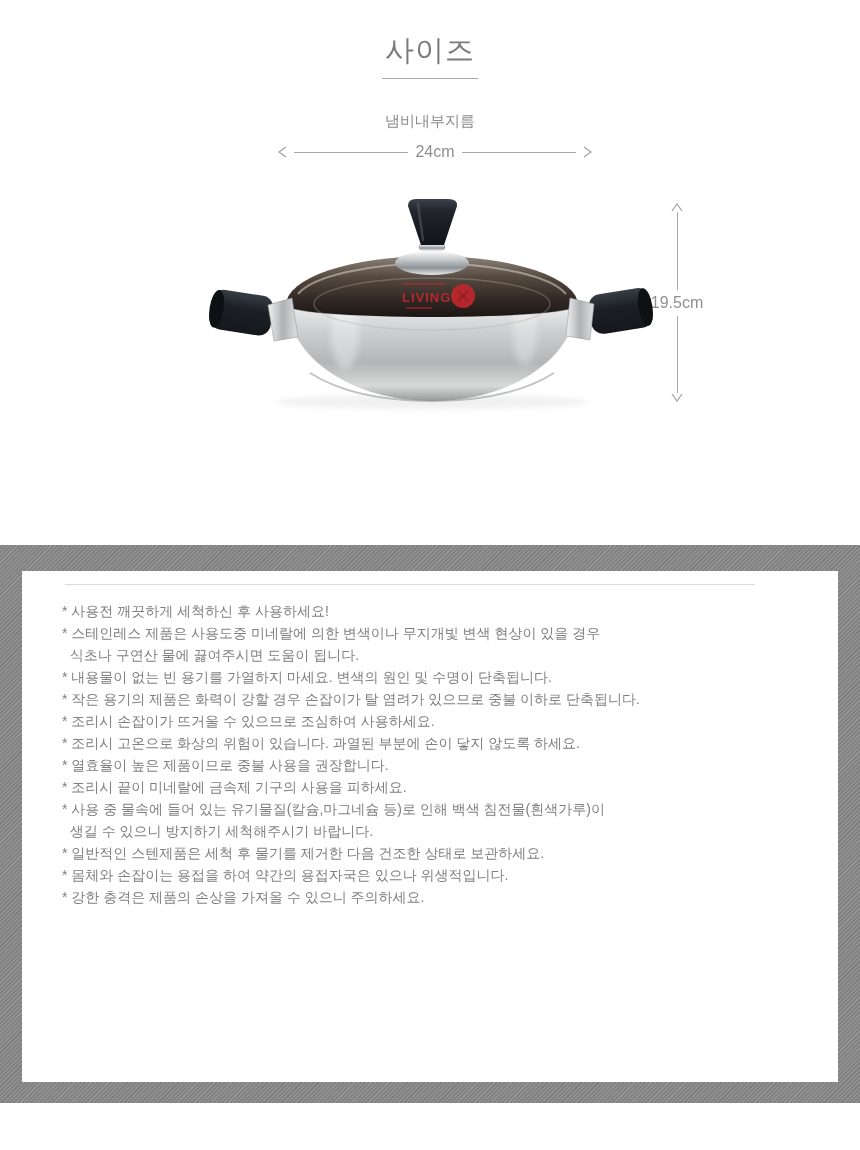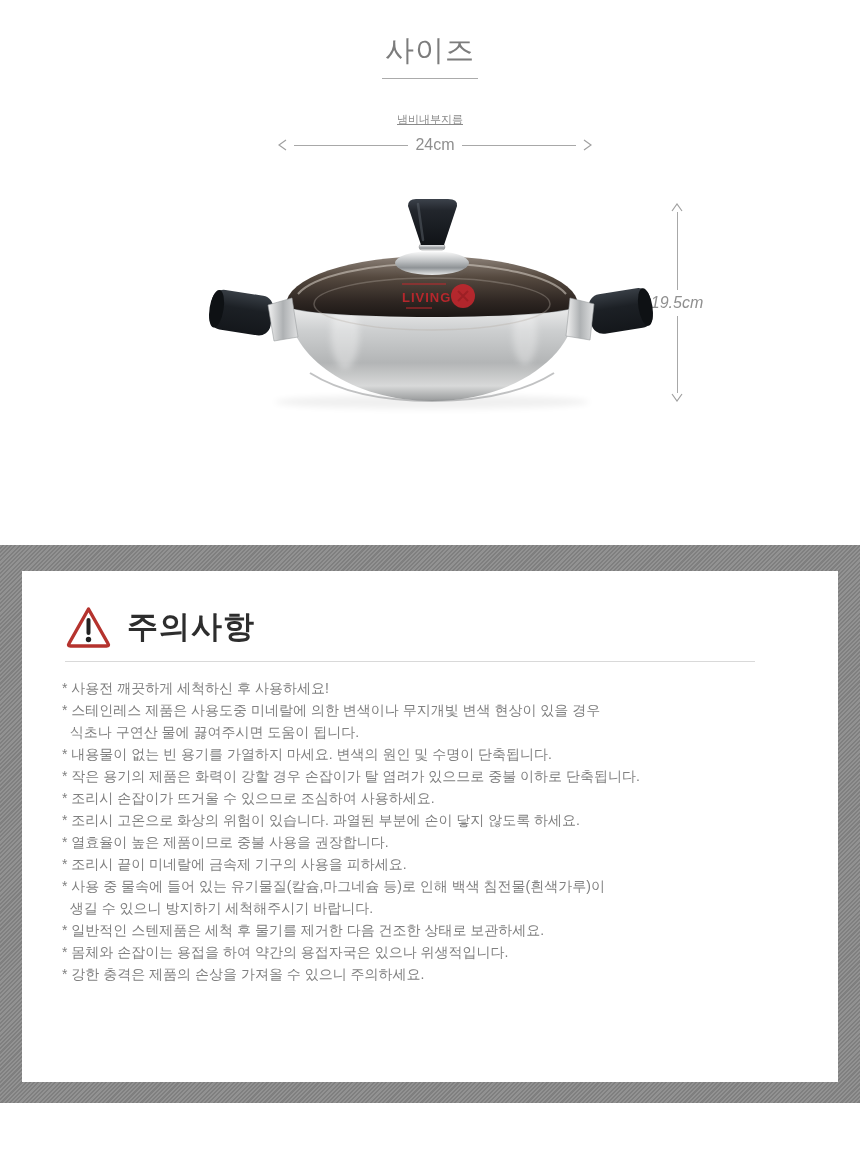--- a/index.html
+++ b/index.html
@@ -12,35 +12,35 @@
 
   
   .size-section { position:absolute; top:0; left:0; width:860px; height:566px; background:#fff; }
 
   .size-title-wrap { position:absolute; top:31px; left:0; width:100%; text-align:center; }
   .size-title {
     display:inline-block; font-size:29px; color:#7c7c7c; letter-spacing:1px;
     padding:0 3px 7px 3px; border-bottom:1px solid #ababab;
   }
 
-  .dim-label { position:absolute; top:112px; left:0; width:100%; text-align:center; font-size:11px; color:#8a8a8a;text-decoration:underline; }
+  .dim-label { position:absolute; top:112px; left:0; width:100%; text-align:center; font-size:15px; color:#8a8a8a; }
 
   .h-arrow {
-    position:absolute; top:137px; left:278px; width:314px; height:16px;
+    position:absolute; top:144px; left:278px; width:314px; height:16px;
     display:flex; align-items:center; gap:7px;
   }
   .h-arrow .line { flex:1; height:1px; background:#a8a8a8; }
   .h-arrow .dim-value { font-size:16px; color:#8f8f8f; white-space:nowrap; }
 
   .v-arrow {
     position:absolute; left:649px; top:203px; width:56px; height:199px;
     display:flex; flex-direction:column; align-items:center;
   }
   .v-arrow .vline { width:1px; flex:1; background:#a8a8a8; }
-  .v-arrow .dim-value { font-size:16px; color:#8f8f8f; padding:4px 0; white-space:nowrap;font-style:italic; }
+  .v-arrow .dim-value { font-size:16px; color:#8f8f8f; padding:4px 0; white-space:nowrap; }
 
   .pot-wrap { position:absolute; left:180px; top:195px; width:500px; height:220px; }
 
   
   .caution-frame {
     position:absolute; top:545px; left:0; width:860px; height:558px;
     background:repeating-linear-gradient(135deg,#929292 0px,#929292 1.5px,#7f7f7f 1.5px,#7f7f7f 3px);
   }
   .caution-box { position:absolute; top:26px; left:22px; right:22px; bottom:21px; background:#ffffff; }
 
@@ -167,28 +167,20 @@
         <ellipse cx="466" cy="117" rx="7" ry="19" fill="#0e1114"></ellipse>
       </g>
       <polygon points="390,103 414,109 410,145 386,141" fill="url(#gBracket)" stroke="#9a9da0" stroke-width="0.6"></polygon>
     </svg>
   </div>
 </div>
 
 <div class="caution-frame">
   <div class="caution-box">
 
-    <div class="caution-heading">
-      <svg width="47" height="43" viewBox="0 0 47 43">
-        <path d="M23.5,4 L43,38.5 Q44.5,41 41.5,41 L5.5,41 Q2.5,41 4,38.5 Z" fill="none" stroke="#b5332e" stroke-width="3.4" stroke-linejoin="round"></path>
-        <line x1="23.5" y1="15" x2="23.5" y2="28" stroke="#222222" stroke-width="4" stroke-linecap="round"></line>
-        <circle cx="23.5" cy="34.5" r="2.7" fill="#222222"></circle>
-      </svg>
-      <span class="heading-text">주의사항</span>
-    </div>
 
     <div class="caution-divider"></div>
 
     <div class="caution-list">
       <div class="caution-line">* 사용전 깨끗하게 세척하신 후 사용하세요!</div>
       <div class="caution-line">* 스테인레스 제품은 사용도중 미네랄에 의한 변색이나 무지개빛 변색 현상이 있을 경우</div>
       <div class="caution-line">  식초나 구연산 물에 끓여주시면 도움이 됩니다.</div>
       <div class="caution-line">* 내용물이 없는 빈 용기를 가열하지 마세요. 변색의 원인 및 수명이 단축됩니다.</div>
       <div class="caution-line">* 작은 용기의 제품은 화력이 강할 경우 손잡이가 탈 염려가 있으므로 중불 이하로 단축됩니다.</div>
       <div class="caution-line">* 조리시 손잡이가 뜨거울 수 있으므로 조심하여 사용하세요.</div>

